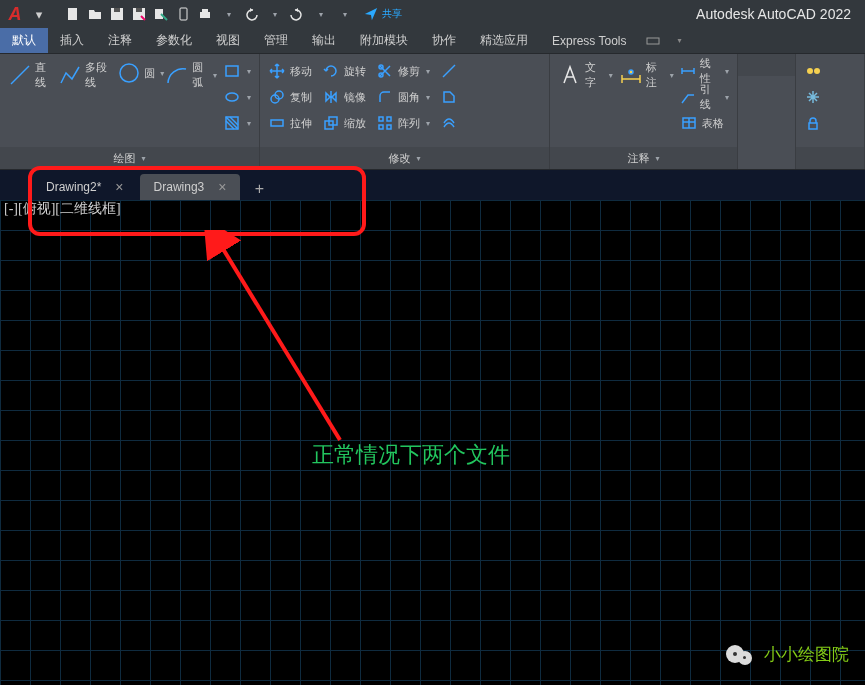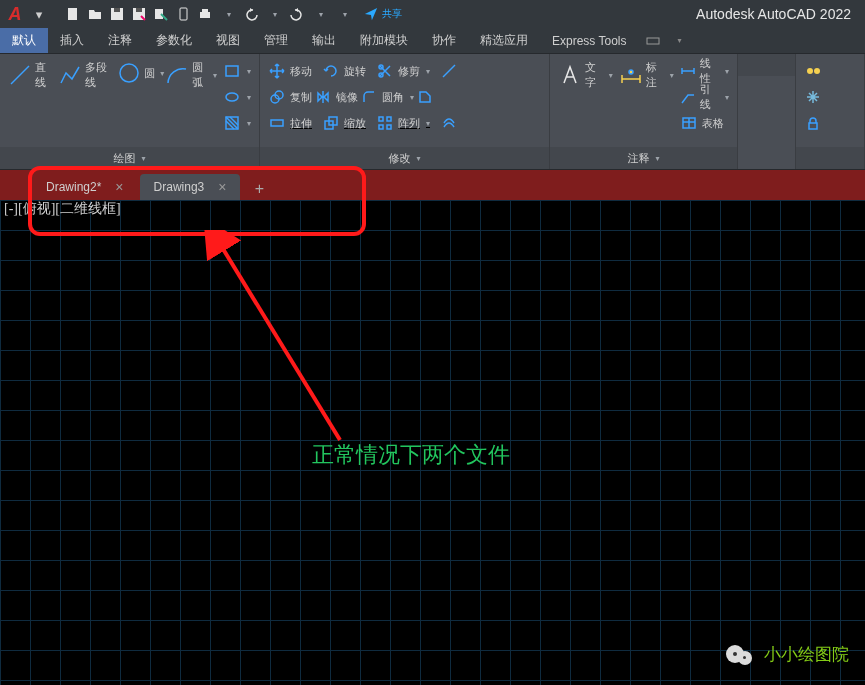--- a/index.html
+++ b/index.html
@@ -30,21 +30,21 @@
 .bigbtn { display:flex; flex-direction:row; align-items:center; gap:3px; cursor:pointer; color:#d0d0d0; font-size:11px; min-width:34px; }
 .bigbtn .ico { width:26px; height:26px; display:flex; align-items:center; justify-content:center; }
 .bigbtn svg { width:24px; height:24px; stroke:#3aa0ff; fill:none; stroke-width:1.5; }
 .smallcol { display:flex; flex-direction:column; gap:4px; }
 .smallrow { display:flex; align-items:center; gap:4px; color:#d0d0d0; font-size:11px; cursor:pointer; height:22px; }
 .smallrow .ico { width:18px; height:18px; display:flex; align-items:center; justify-content:center; }
 .smallrow svg { width:16px; height:16px; stroke:#3aa0ff; fill:none; stroke-width:1.5; }
 .drop { color:#9da3aa; font-size:8px; margin-left:2px; }
 
 
-.filetabs { height:30px; background:#7f1d1d; display:flex; align-items:flex-end; padding-left:32px; gap:2px; }
+.filetabs { height:30px; background:#0f172a; display:flex; align-items:flex-end; padding-left:32px; gap:2px; }
 .filetab { height:26px; padding:0 14px; display:flex; align-items:center; gap:14px; color:#cfcfcf; font-size:12px; background:transparent; border-radius:4px 4px 0 0; cursor:pointer; }
 .filetab.active { background:#4a4e55; }
 .filetab .close { color:#9a9a9a; font-size:14px; cursor:pointer; }
 .addtab { width:26px; height:22px; display:flex; align-items:center; justify-content:center; color:#aaa; font-size:16px; cursor:pointer; margin-left:4px; }
 
 
 .viewport { position:absolute; left:0; right:0; top:200px; bottom:0; background:#000;
   background-image:
    linear-gradient(#0f2b3f 1px, transparent 1px),
    linear-gradient(90deg, #0f2b3f 1px, transparent 1px);
@@ -267,21 +267,21 @@
               <span class="drop">▾</span>
             </div>
           <div class="smallrow">
               <span class="ico">
                 <svg viewBox="0 0 16 16">
                   <line x1="2" y1="14" x2="14" y2="2"></line>
                 </svg>
               </span>
             </div>
         </div>
-        <div style="display:flex; gap:2px;">
+        <div style="display:flex; gap:10px;">
           <div class="smallrow">
               <span class="ico">
                 <svg viewBox="0 0 16 16">
                   <circle cx="6" cy="10" r="4"></circle>
                   <circle cx="10" cy="6" r="4"></circle>
                 </svg>
               </span>
               <span>复制</span>
             </div>
           <div class="smallrow">
@@ -302,21 +302,21 @@
               <span class="drop">▾</span>
             </div>
           <div class="smallrow">
               <span class="ico">
                 <svg viewBox="0 0 16 16">
                   <path d="M3 3 h6 l4 4 v6 h-10 z"></path>
                 </svg>
               </span>
             </div>
         </div>
-        <div style="display:flex; gap:10px;text-decoration:underline;">
+        <div style="display:flex; gap:10px;">
           <div class="smallrow">
               <span class="ico">
                 <svg viewBox="0 0 16 16">
                   <rect x="2" y="5" width="12" height="6"></rect>
                   <path d="M1 8 h-0 M15 8 h0"></path>
                 </svg>
               </span>
               <span>拉伸</span>
             </div>
           <div class="smallrow">

